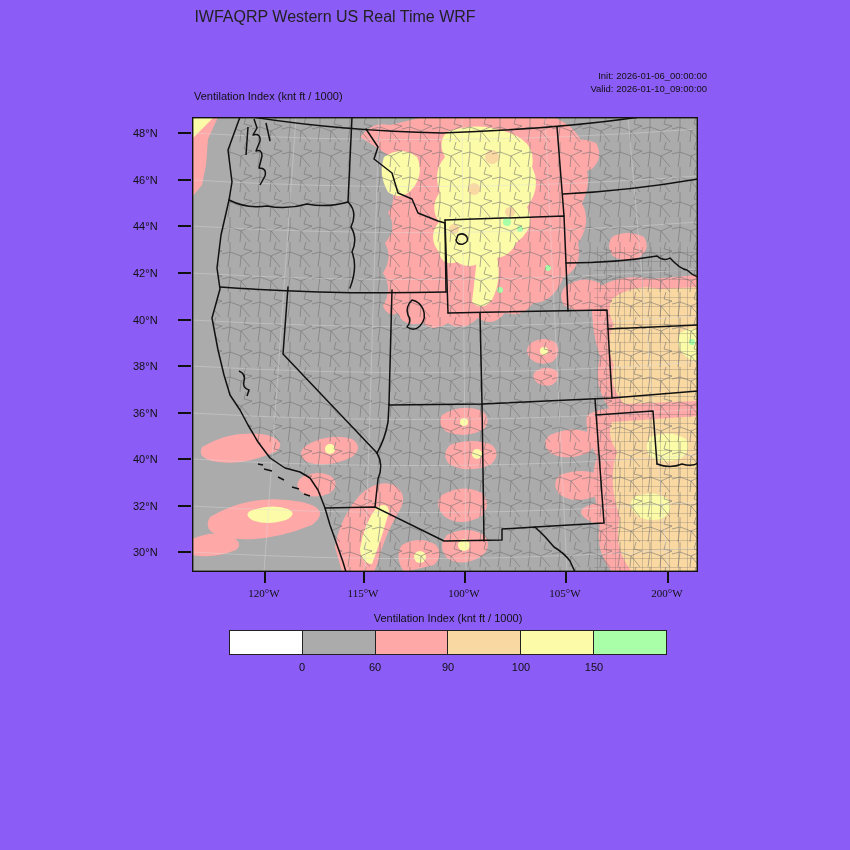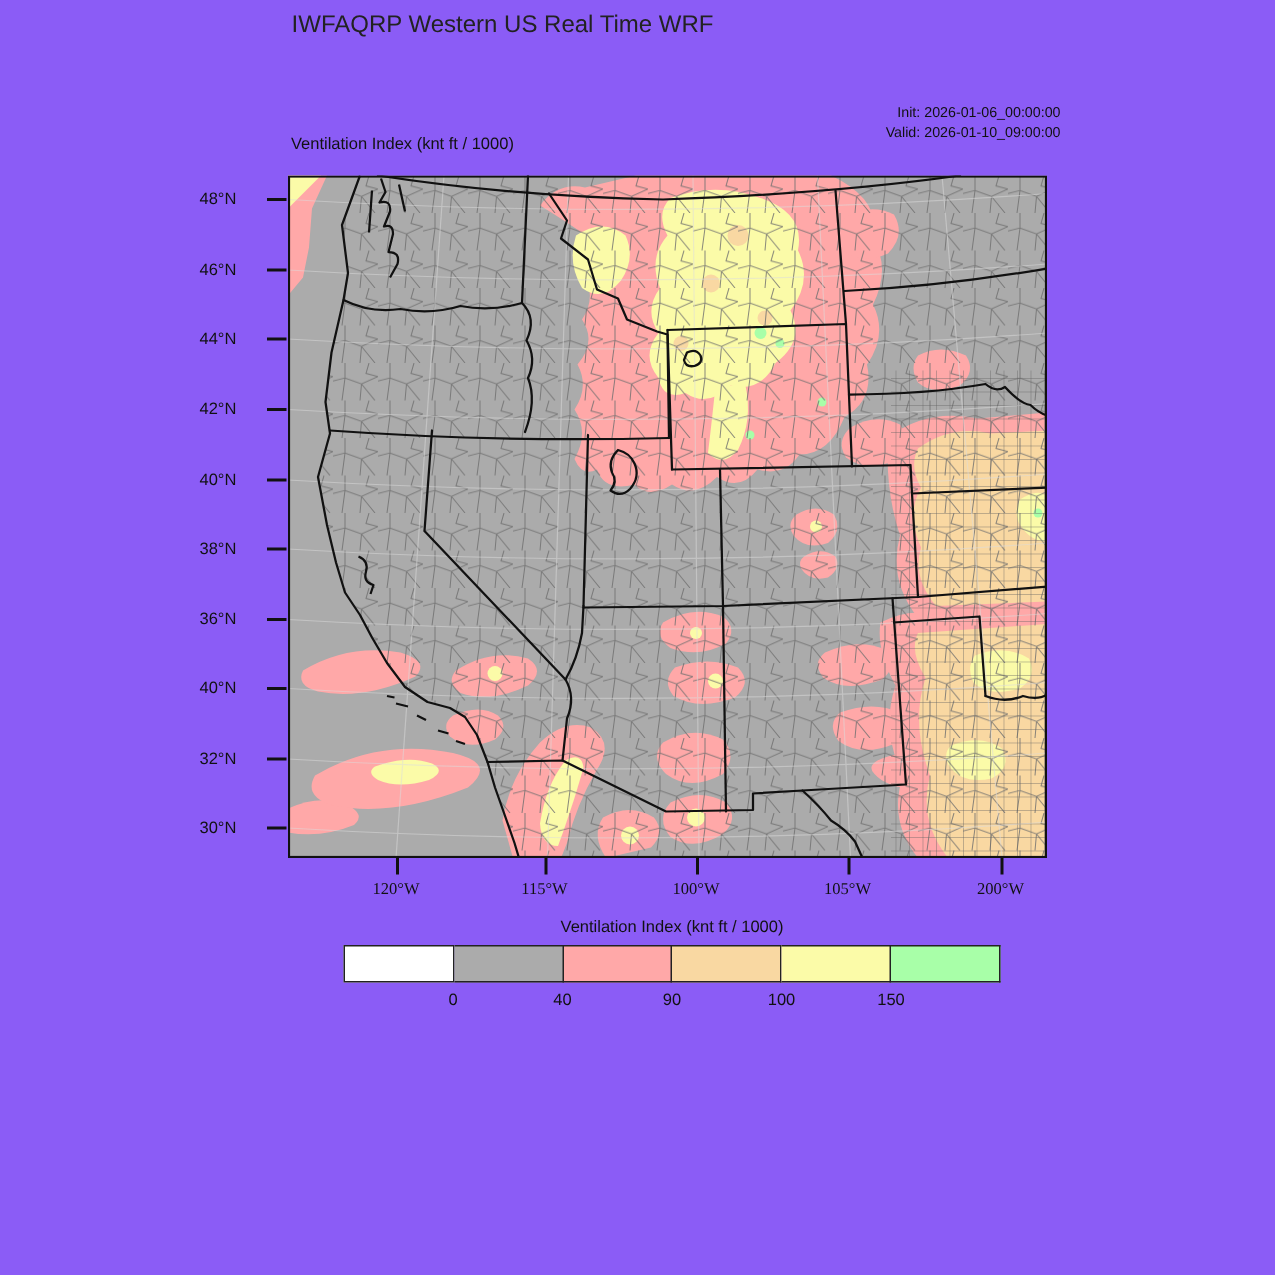--- a/index.html
+++ b/index.html
@@ -212,19 +212,19 @@
   <div class="abs" id="colorbar-title">Ventilation Index  (knt ft / 1000)</div>
   <div class="abs" id="colorbar">
     <div class="cell" style="background: rgb(255, 255, 255);"></div>
     <div class="cell" style="background: rgb(171, 171, 171);"></div>
     <div class="cell" style="background: rgb(255, 168, 168);"></div>
     <div class="cell" style="background: rgb(249, 216, 162);"></div>
     <div class="cell" style="background: rgb(251, 251, 168);"></div>
     <div class="cell" style="background: rgb(168, 255, 168);"></div>
   </div>
   <span class="abs cb-num" style="left:302px">0</span>
-  <span class="abs cb-num" style="left:375px">40</span>
+  <span class="abs cb-num" style="left:375px">60</span>
   <span class="abs cb-num" style="left:448px">90</span>
   <span class="abs cb-num" style="left:521px">100</span>
   <span class="abs cb-num" style="left:594px">150</span>
 
 
 </div>
 
 </body></html>

